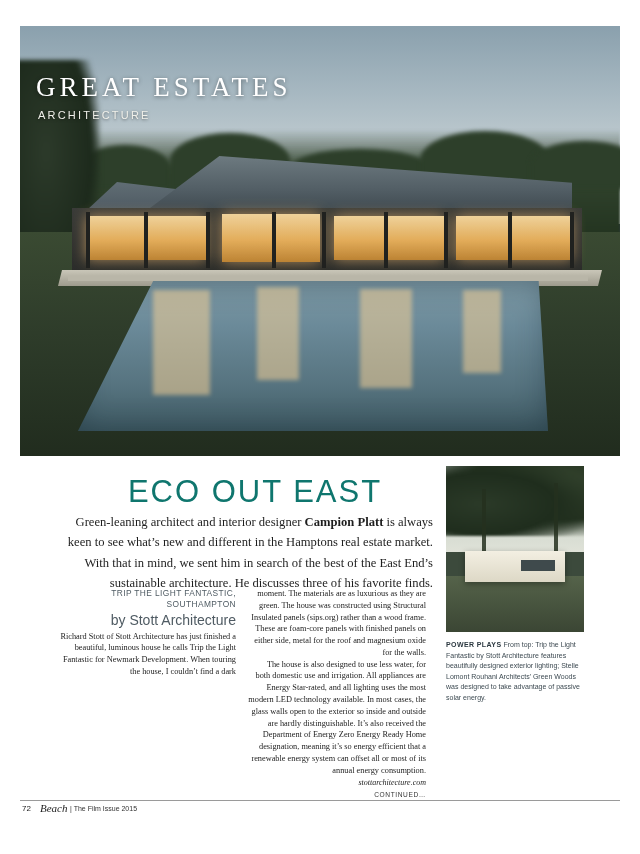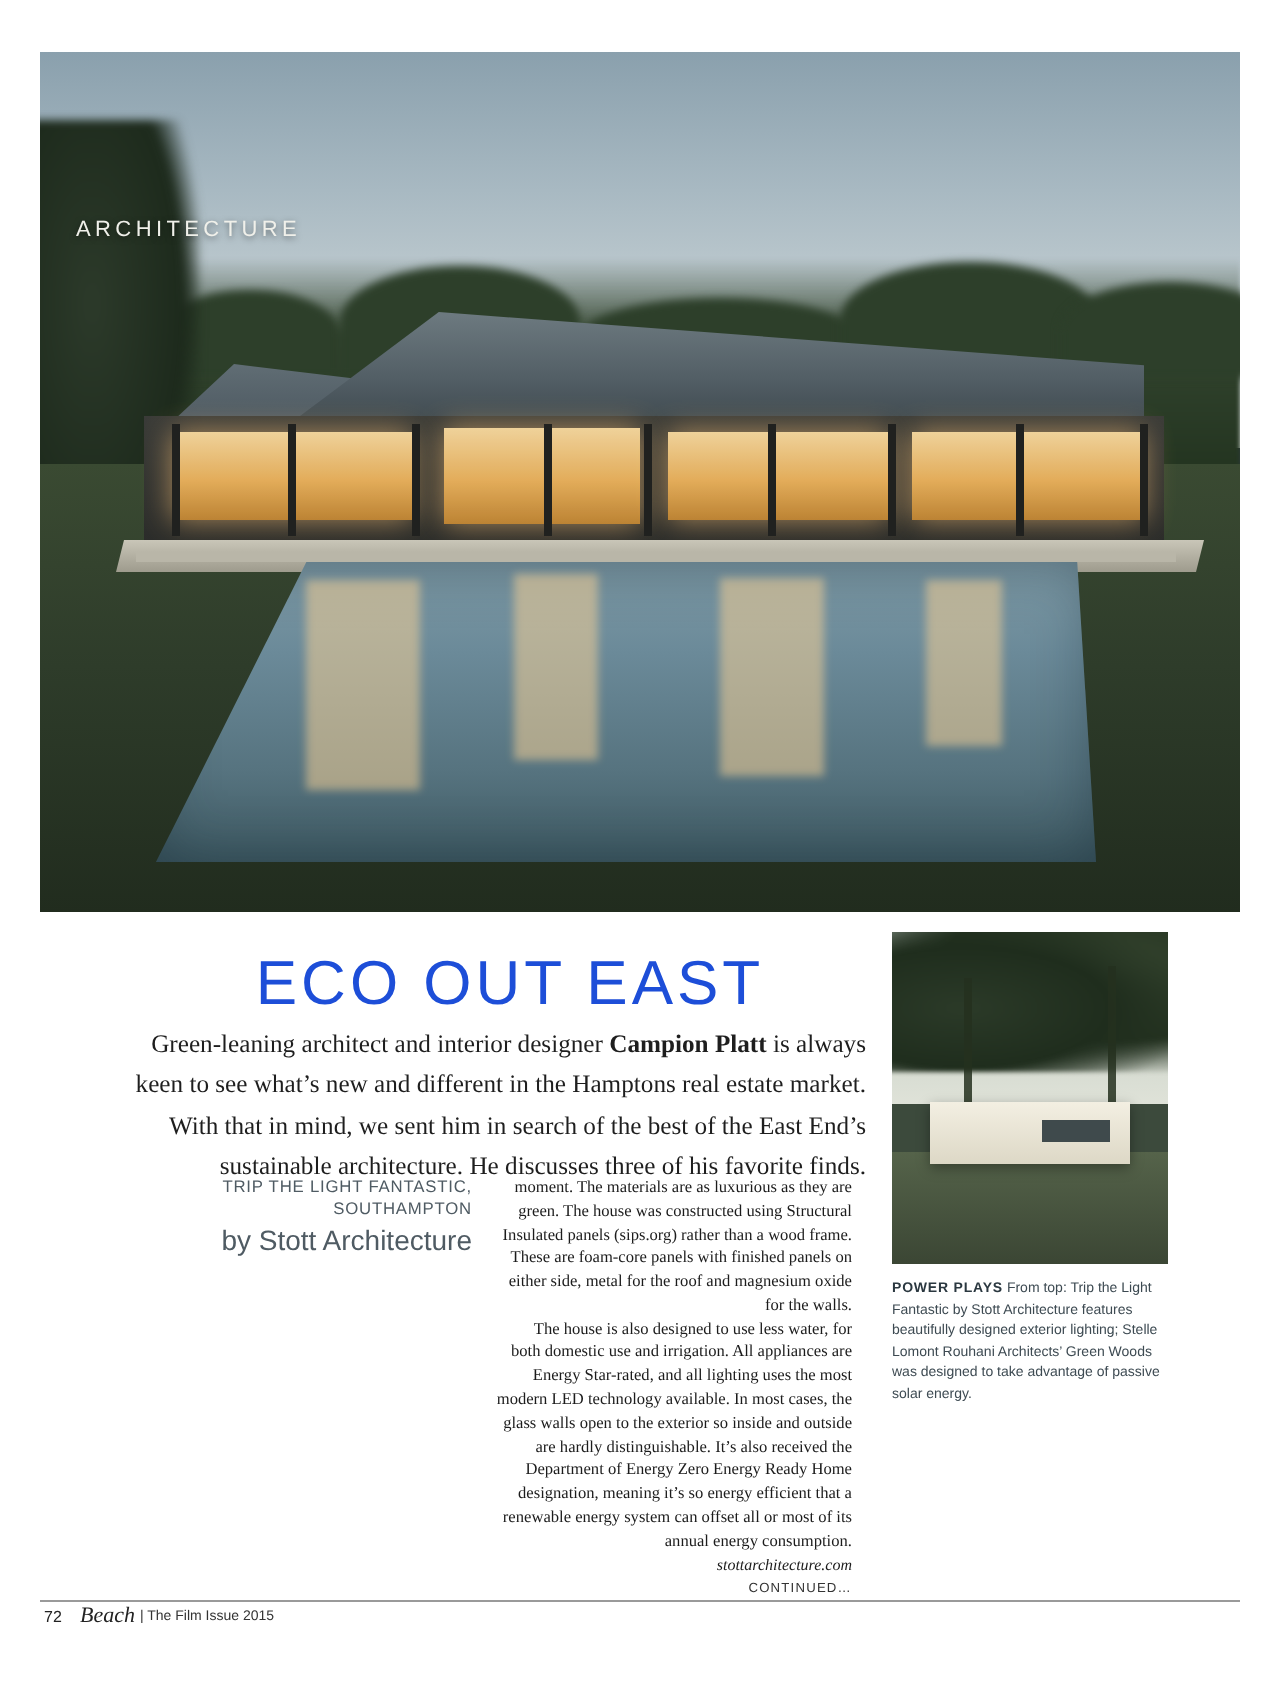--- a/index.html
+++ b/index.html
@@ -147,21 +147,21 @@
   
   .headline {
     position: absolute;
     left: 100px; top: 474px;
     width: 310px;
     text-align: center;
     font-family: "Liberation Sans", sans-serif;
     font-size: 31px;
     font-weight: 300;
     letter-spacing: 2px;
-    color: #1d4ed8;
+    color: #0f766e;
   }
   .deck {
     position: absolute;
     left: 58px; top: 512px;
     width: 375px;
     text-align: right;
     font-size: 12.6px;
     line-height: 1.62;
     color: #1e1e1e;
   }
@@ -336,32 +336,34 @@
 
     <div class="terrace"></div>
     <div class="coping" style="left:48px;top:250px;width:520px;height:5px;"></div>
     <div class="pool">
       <div class="pool-reflect" style="left:16%;top:6%;width:12%;height:70%;"></div>
       <div class="pool-reflect" style="left:38%;top:4%;width:9%;height:62%;"></div>
       <div class="pool-reflect" style="left:60%;top:5%;width:11%;height:66%;"></div>
       <div class="pool-reflect" style="left:82%;top:6%;width:8%;height:55%;"></div>
     </div>
 
+    <div class="hero-title">GREAT ESTATES</div>
     <div class="hero-sub">ARCHITECTURE</div>
   </div>
 
   <div class="headline">ECO OUT EAST</div>
 
   <div class="deck">
     <span>Green-leaning architect and interior designer </span><b>Campion Platt</b><span> is always keen to see what’s new and different in the Hamptons real estate market. With that in mind, we sent him in search of the best of the East End’s sustainable architecture. He discusses three of his favorite finds.</span>
   </div>
 
   <div class="col col-1">
     <p class="subhead">TRIP THE LIGHT FANTASTIC, SOUTHAMPTON</p>
     <p class="byline">by Stott Architecture</p>
+    <p class="first">Richard Stott of Stott Architecture has just finished a beautiful, luminous house he calls Trip the Light Fantastic for Newmark Development. When touring the house, I couldn’t find a dark</p>
   </div>
 
   <div class="col col-2">
     <p class="first">moment. The materials are as luxurious as they are green. The house was constructed using Structural Insulated panels (sips.org) rather than a wood frame. These are foam-core panels with finished panels on either side, metal for the roof and magnesium oxide for the walls.</p>
     <p>The house is also designed to use less water, for both domestic use and irrigation. All appliances are Energy Star-rated, and all lighting uses the most modern LED technology available. In most cases, the glass walls open to the exterior so inside and outside are hardly distinguishable. It’s also received the Department of Energy Zero Energy Ready Home designation, meaning it’s so energy efficient that a renewable energy system can offset all or most of its annual energy consumption.</p>
     <p class="url first">stottarchitecture.com</p>
     <span class="contin">CONTINUED…</span>
   </div>
 
   <div class="side-photo">

